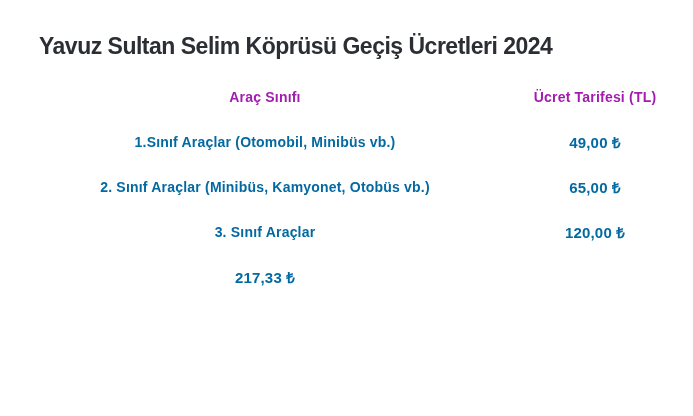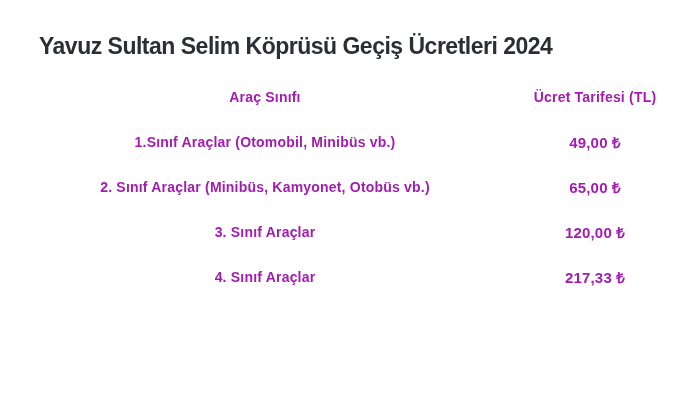--- a/index.html
+++ b/index.html
@@ -34,21 +34,21 @@
     grid-auto-rows: 45px;
   }
   .row {
     display: grid;
     grid-template-columns: 470px 190px;
     align-items: center;
   }
   .cell {
     text-align: center;
     font-weight: bold;
-    color: #a21caf;
+    color: #0369a1;
     font-size: 14px;
     letter-spacing: 0.2px;
     white-space: nowrap;
   }
   .header-row .cell {
     font-size: 14px;
     color: #a21caf;
   }
   .price {
     font-size: 15px;
@@ -77,21 +77,20 @@
       <div class="cell">2. Sınıf Araçlar (Minibüs, Kamyonet, Otobüs vb.)</div>
       <div class="cell price">65,00 ₺</div>
     </div>
 
     <div class="row">
       <div class="cell">3. Sınıf Araçlar</div>
       <div class="cell price">120,00 ₺</div>
     </div>
 
     <div class="row">
-      <div class="cell">4. Sınıf Araçlar</div>
       <div class="cell price">217,33 ₺</div>
     </div>
 
     <div class="row">
     </div>
 
 
   </div>
 </div>
 

